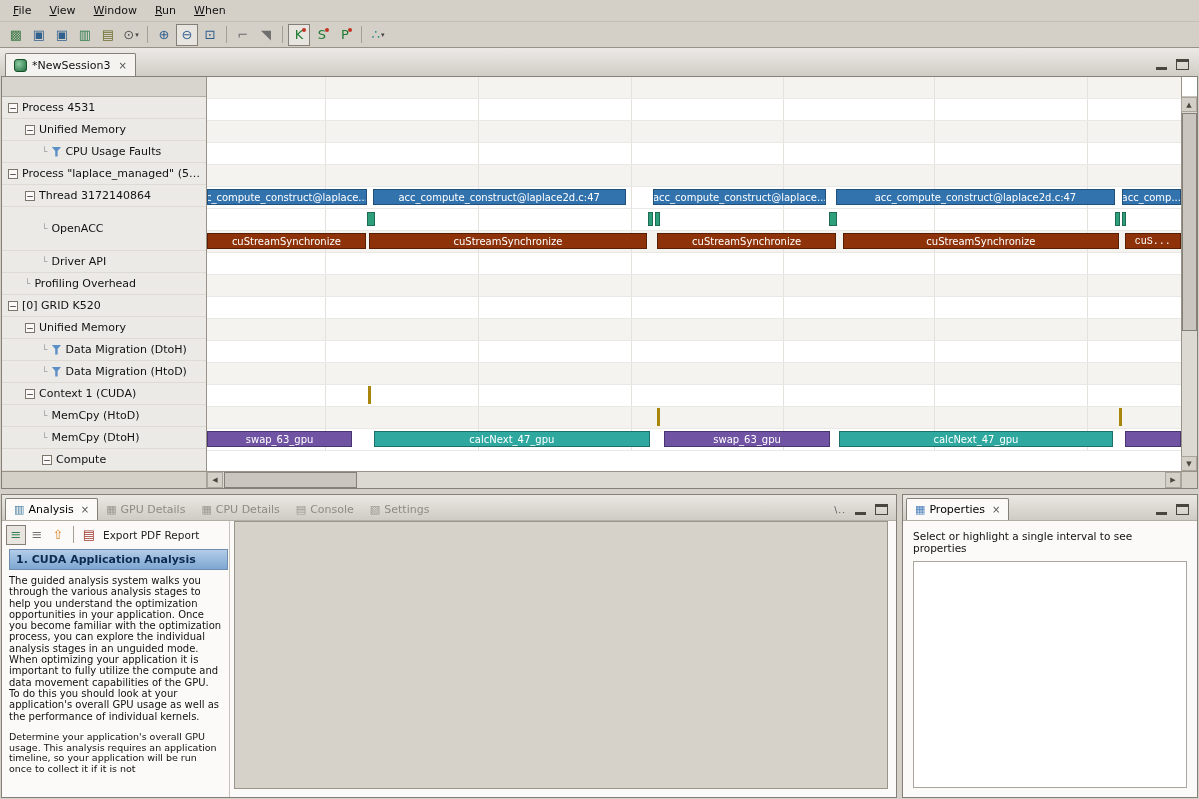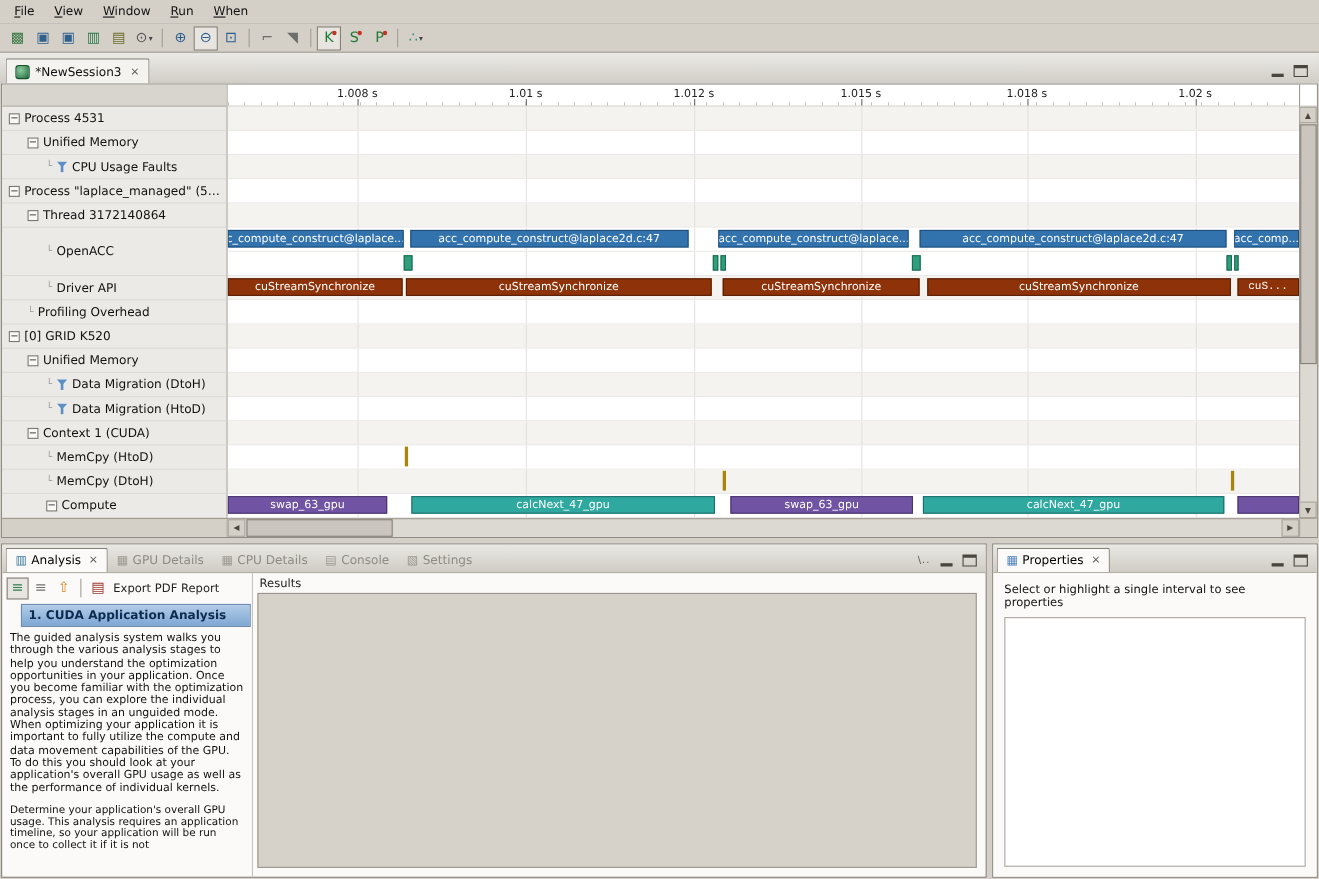--- a/index.html
+++ b/index.html
@@ -108,21 +108,21 @@
   .tabicon { font-size: 11px; line-height: 1; }
   .ptab-right { display: flex; align-items: center; gap: 8px; padding: 0 8px 5px 0; }
   .annotate { font-size: 9px; color: #555; letter-spacing: 1px; }
 
   .analysis-body { flex: 1; min-height: 0; display: flex; }
   .analysis-left { width: 228px; flex: none; display: flex; flex-direction: column;
     border-right: 1px solid #c6c3bc; overflow: hidden; }
   .aside-toolbar { height: 27px; flex: none; display: flex; align-items: center; gap: 1px; padding: 0 4px; }
   .aside-toolbar .tbtn { width: 20px; height: 20px; }
   .export-label { font-size: 10.5px; color: #222; margin-left: 3px; }
-  .stage-header { margin: 1px 1px 0 17px; padding: 3px 6px; font-weight: bold; font-size: 11px;
+  .stage-header { margin: 1px 1px 0 7px; padding: 3px 6px; font-weight: bold; font-size: 11px;
     color: #0d2a50; background: linear-gradient(180deg, #b3cce8, #7ea7d2); border: 1px solid #6d8cb0; }
   .stage-body { padding: 5px 7px; font-size: 10px; line-height: 1.13; color: #111; }
   .examine { margin-top: 1px; border-top: 1px solid #c6c3bc; border-bottom: 1px solid #c6c3bc;
     padding: 6px 8px; display: flex; align-items: center; justify-content: center; gap: 6px;
     font-size: 11px; background: #fbfaf8; cursor: default; }
   .stage-footer { padding: 5px 7px; font-size: 9.5px; line-height: 1.13; color: #111; }
   .results-wrap { flex: 1; min-width: 0; display: flex; flex-direction: column; padding: 0 8px 8px 4px; }
   .results-label { font-size: 10.5px; margin: 4px 0 2px 2px; color: #222; }
   .results-box { flex: 1; border: 1px solid #9a968e; background: #d6d2ca; }
 
@@ -281,34 +281,20 @@
               <span class="branch">└</span>
               <span class="tree-label">MemCpy (DtoH)</span>
             </div>
             <div class="tree-row" style="height: 22px; padding-left: 40px;">
               <span class="expander">−</span>
               <span class="tree-label">Compute</span>
             </div>
           </div>
       </div>
       <div class="tl-center">
-        <div class="ruler" id="ruler">
-            <span class="ruler-tick" style="left: 12.1%;">1.008 s</span>
-            <span class="ruler-mark" style="left: 12.1%;"></span>
-            <span class="ruler-tick" style="left: 27.8%;">1.01 s</span>
-            <span class="ruler-mark" style="left: 27.8%;"></span>
-            <span class="ruler-tick" style="left: 43.5%;">1.012 s</span>
-            <span class="ruler-mark" style="left: 43.5%;"></span>
-            <span class="ruler-tick" style="left: 59.1%;">1.015 s</span>
-            <span class="ruler-mark" style="left: 59.1%;"></span>
-            <span class="ruler-tick" style="left: 74.6%;">1.018 s</span>
-            <span class="ruler-mark" style="left: 74.6%;"></span>
-            <span class="ruler-tick" style="left: 90.3%;">1.02 s</span>
-            <span class="ruler-mark" style="left: 90.3%;"></span>
-          </div>
         <div class="lanes" id="lanes">
             <div class="lane alt">
               <span class="gridline" style="left: 12.1%;"></span>
               <span class="gridline" style="left: 27.8%;"></span>
               <span class="gridline" style="left: 43.5%;"></span>
               <span class="gridline" style="left: 59.1%;"></span>
               <span class="gridline" style="left: 74.6%;"></span>
               <span class="gridline" style="left: 90.3%;"></span>
             </div>
             <div class="lane">
@@ -536,21 +522,20 @@
                   <span class="glyph" style="color: rgb(160, 57, 47);">▤</span>
                 </span>
               </span>
             <span class="export-label">Export PDF Report</span>
           </div>
           <div class="stage-header">1. CUDA Application Analysis</div>
           <div class="stage-body">The guided analysis system walks you through the various analysis stages to help you understand the optimization opportunities in your application. Once you become familiar with the optimization process, you can explore the individual analysis stages in an unguided mode. When optimizing your application it is important to fully utilize the compute and data movement capabilities of the GPU. To do this you should look at your application's overall GPU usage as well as the performance of individual kernels.</div>
           <div class="stage-footer">Determine your application's overall GPU usage. This analysis requires an application timeline, so your application will be run once to collect it if it is not</div>
         </div>
         <div class="results-wrap">
-          <div class="results-label">Results</div>
           <div class="results-box"></div>
         </div>
       </div>
     </div>
 
     <div class="panel right">
       <div class="panel-tabbar">
         <div class="ptabs">
           <div class="ptab active">
             <span class="tabicon" style="color:#4a7ebb">▦</span>

